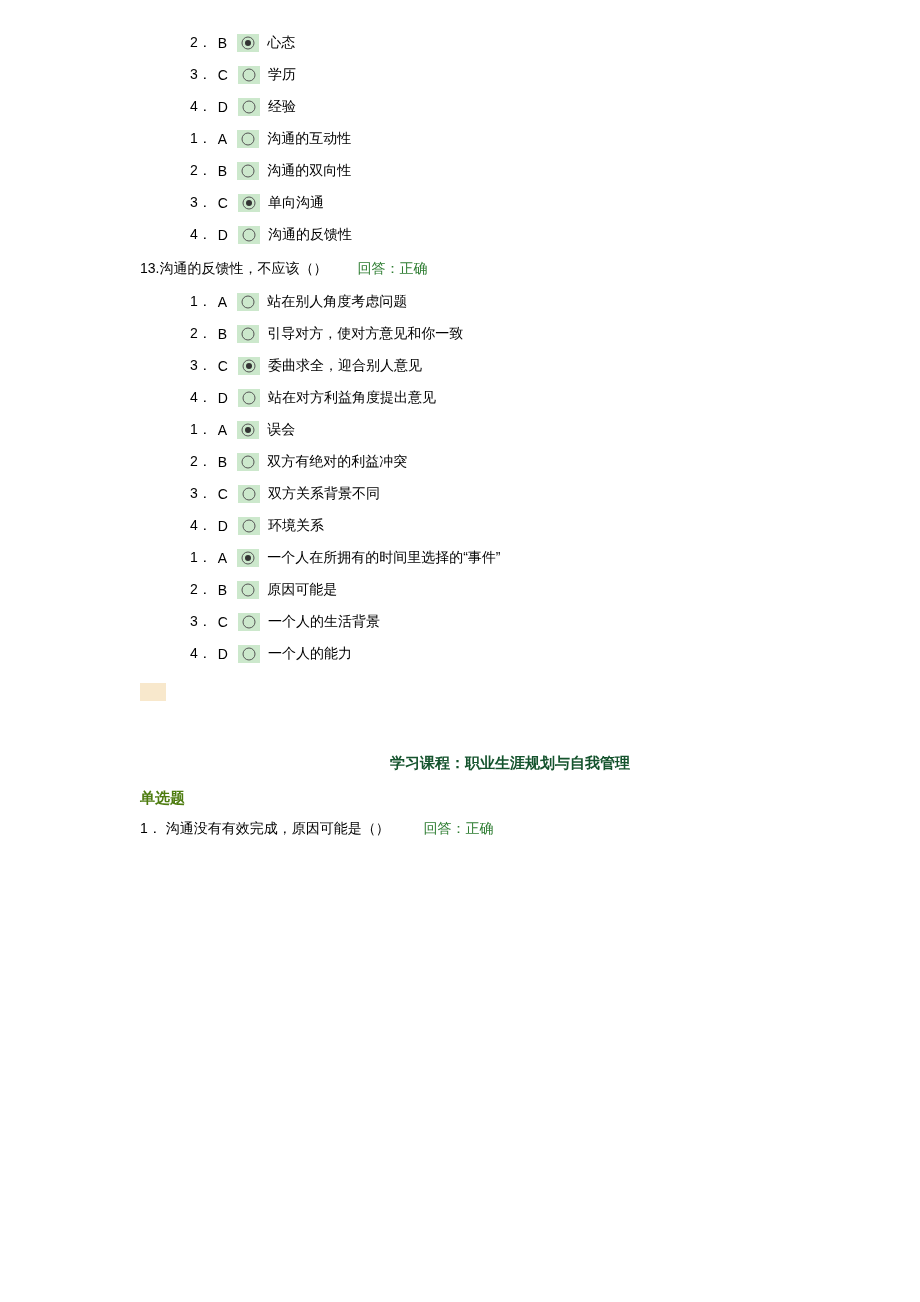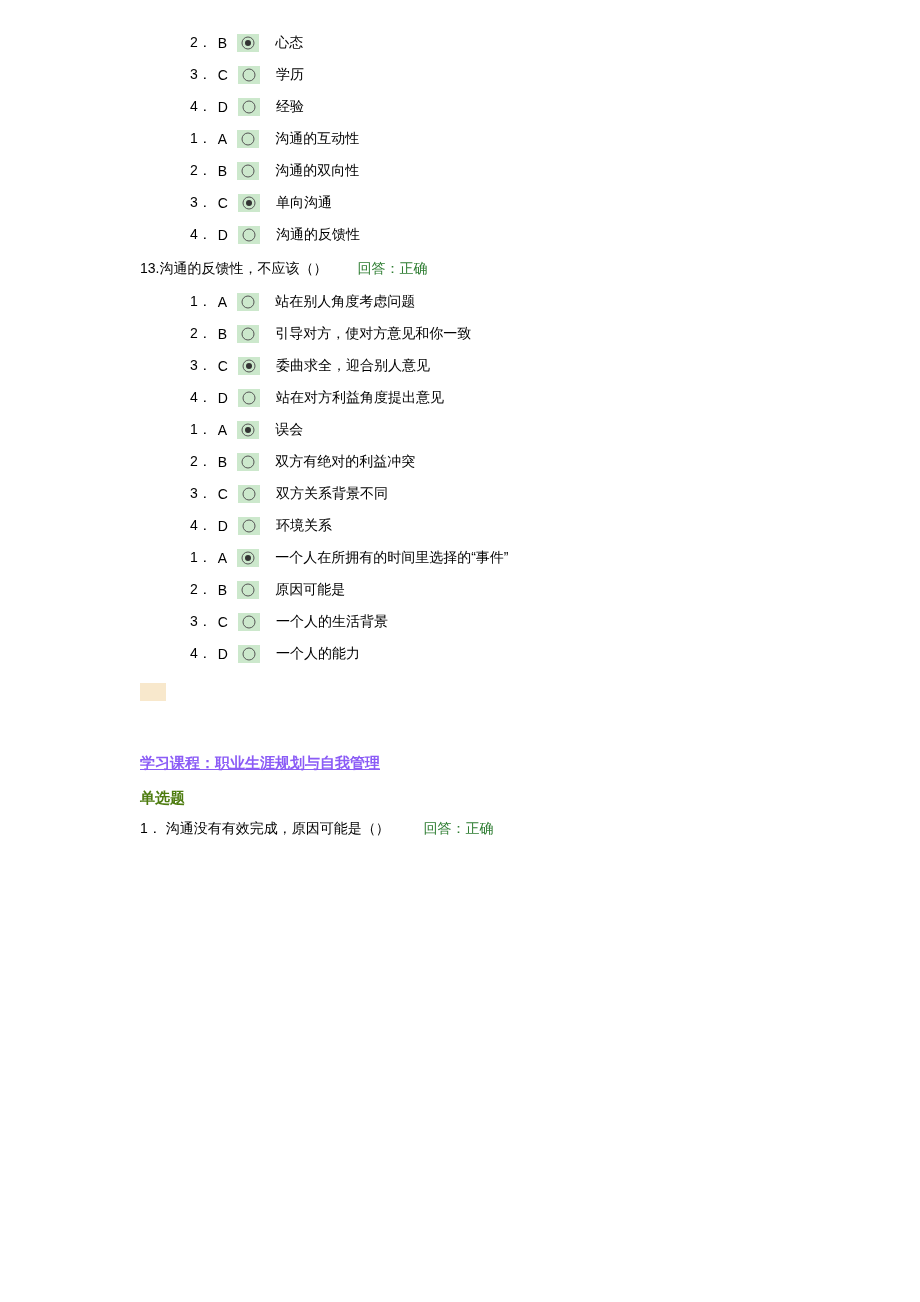--- a/index.html
+++ b/index.html
@@ -49,36 +49,35 @@
       height: 18px;
       background: #cce8cc;
       margin-right: 8px;
       position: relative;
     }
     .radio-box svg {
       width: 14px;
       height: 14px;
     }
     .opt-text {
-      margin-left: 8px;
+      margin-left: 0;
     }
     .small-box {
       display: inline-block;
       width: 26px;
       height: 18px;
       background: #f8e8cc;
       margin: 6px 0 0 0;
     }
     .course-title {
-      text-align: left;
-      color: #8b5cf6;
+      text-align: center;
+      color: #14532d;
       font-weight: bold;
       font-size: 15px;
       margin: 50px 0 16px 0;
-      text-decoration: underline;
     }
     .section-header {
       color: #4d7c0f;
       font-weight: bold;
       font-size: 15px;
       margin: 0 0 10px 0;
     }
   </style>
 </head>
 <body>

